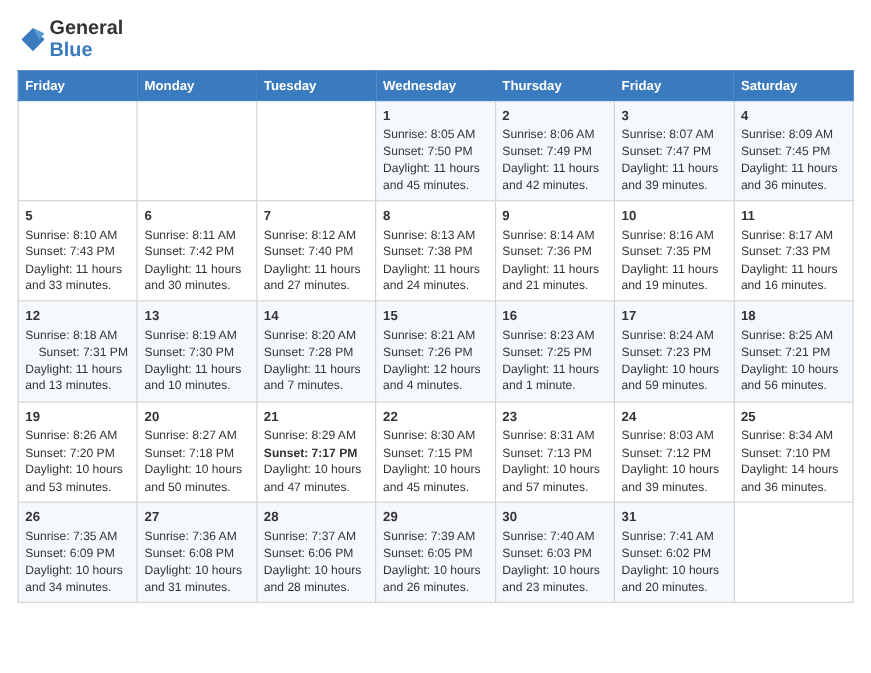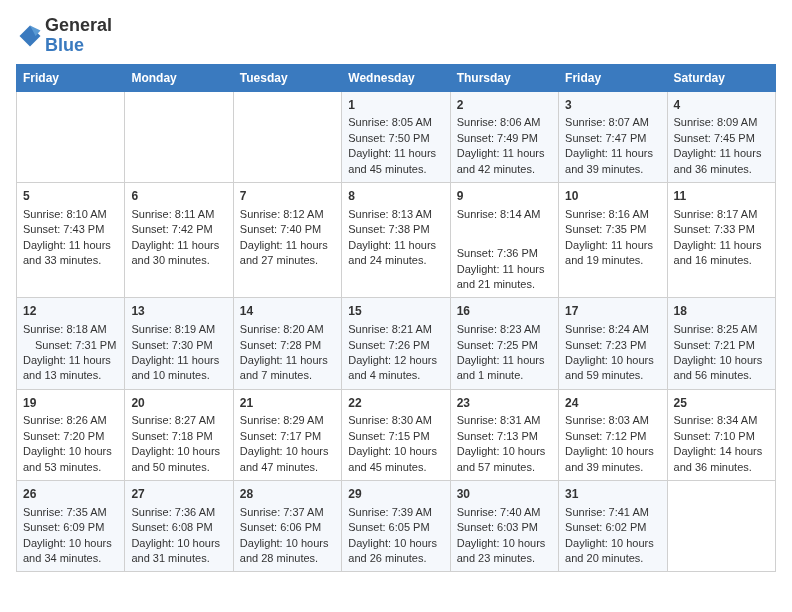--- a/index.html
+++ b/index.html
@@ -172,21 +172,21 @@
         </td>
         <td>
           <span class="day-number">8</span>
           <span style="display: block;">Sunrise: 8:13 AM</span>
           <span style="display: block;">Sunset: 7:38 PM</span>
           <span style="display: block;">Daylight: 11 hours and 24 minutes.</span>
         </td>
         <td>
           <span class="day-number">9</span>
           <span style="display: block;">Sunrise: 8:14 AM</span>
-          <span style="display: block; margin-top: 24px;">Sunset: 7:36 PM</span>
+          <span style="display: block;">Sunset: 7:36 PM</span>
           <span style="display: block;">Daylight: 11 hours and 21 minutes.</span>
         </td>
         <td>
           <span class="day-number">10</span>
           <span style="display: block;">Sunrise: 8:16 AM</span>
           <span style="display: block;">Sunset: 7:35 PM</span>
           <span style="display: block;">Daylight: 11 hours and 19 minutes.</span>
         </td>
         <td>
           <span class="day-number">11</span>
@@ -248,21 +248,21 @@
         </td>
         <td>
           <span class="day-number">20</span>
           <span style="display: block;">Sunrise: 8:27 AM</span>
           <span style="display: block;">Sunset: 7:18 PM</span>
           <span style="display: block;">Daylight: 10 hours and 50 minutes.</span>
         </td>
         <td>
           <span class="day-number">21</span>
           <span style="display: block;">Sunrise: 8:29 AM</span>
-          <span style="display: block;">Sunset: 7:17 PM</span>
+          <span style="display: block; font-weight: bold;">Sunset: 7:17 PM</span>
           <span style="display: block;">Daylight: 10 hours and 47 minutes.</span>
         </td>
         <td>
           <span class="day-number">22</span>
           <span style="display: block;">Sunrise: 8:30 AM</span>
           <span style="display: block;">Sunset: 7:15 PM</span>
           <span style="display: block;">Daylight: 10 hours and 45 minutes.</span>
         </td>
         <td>
           <span class="day-number">23</span>

